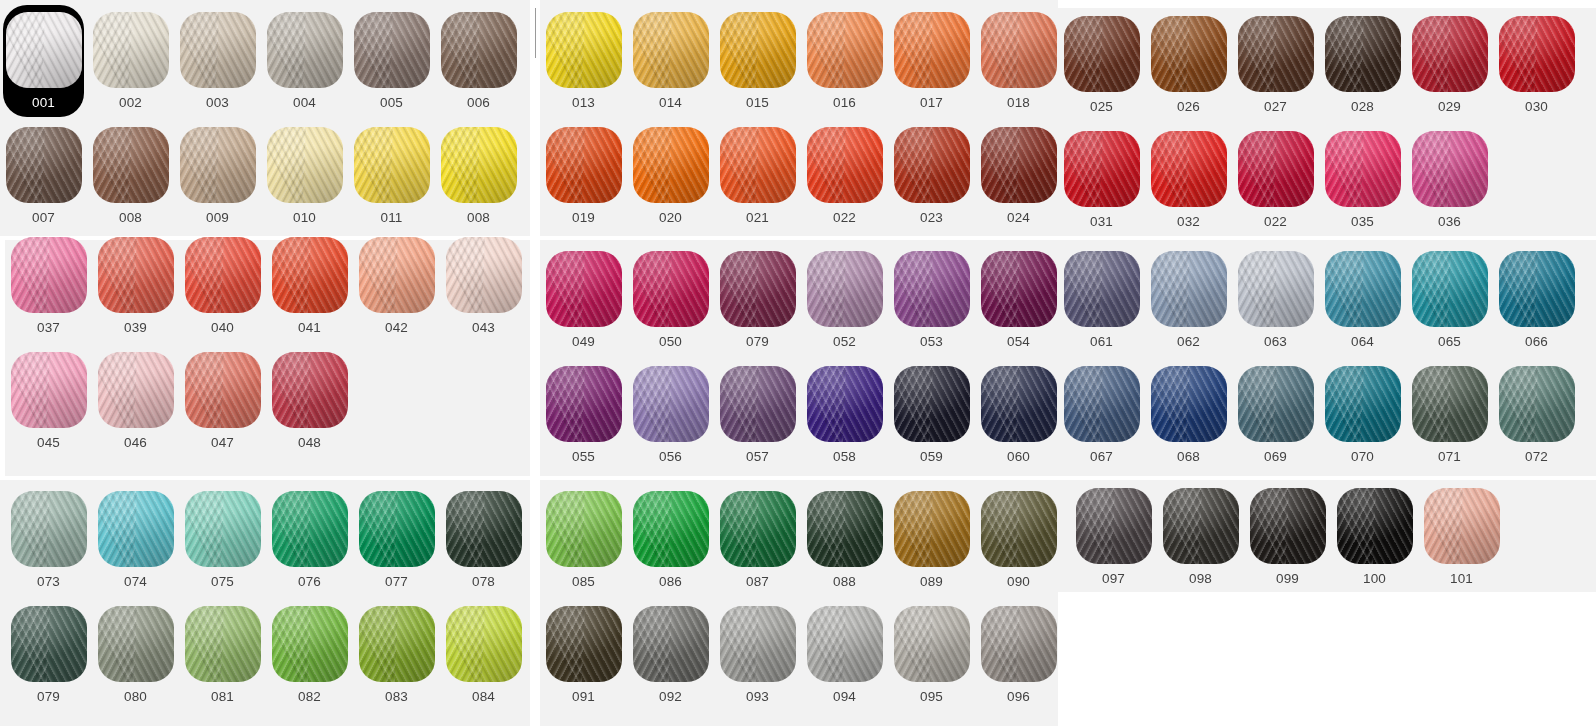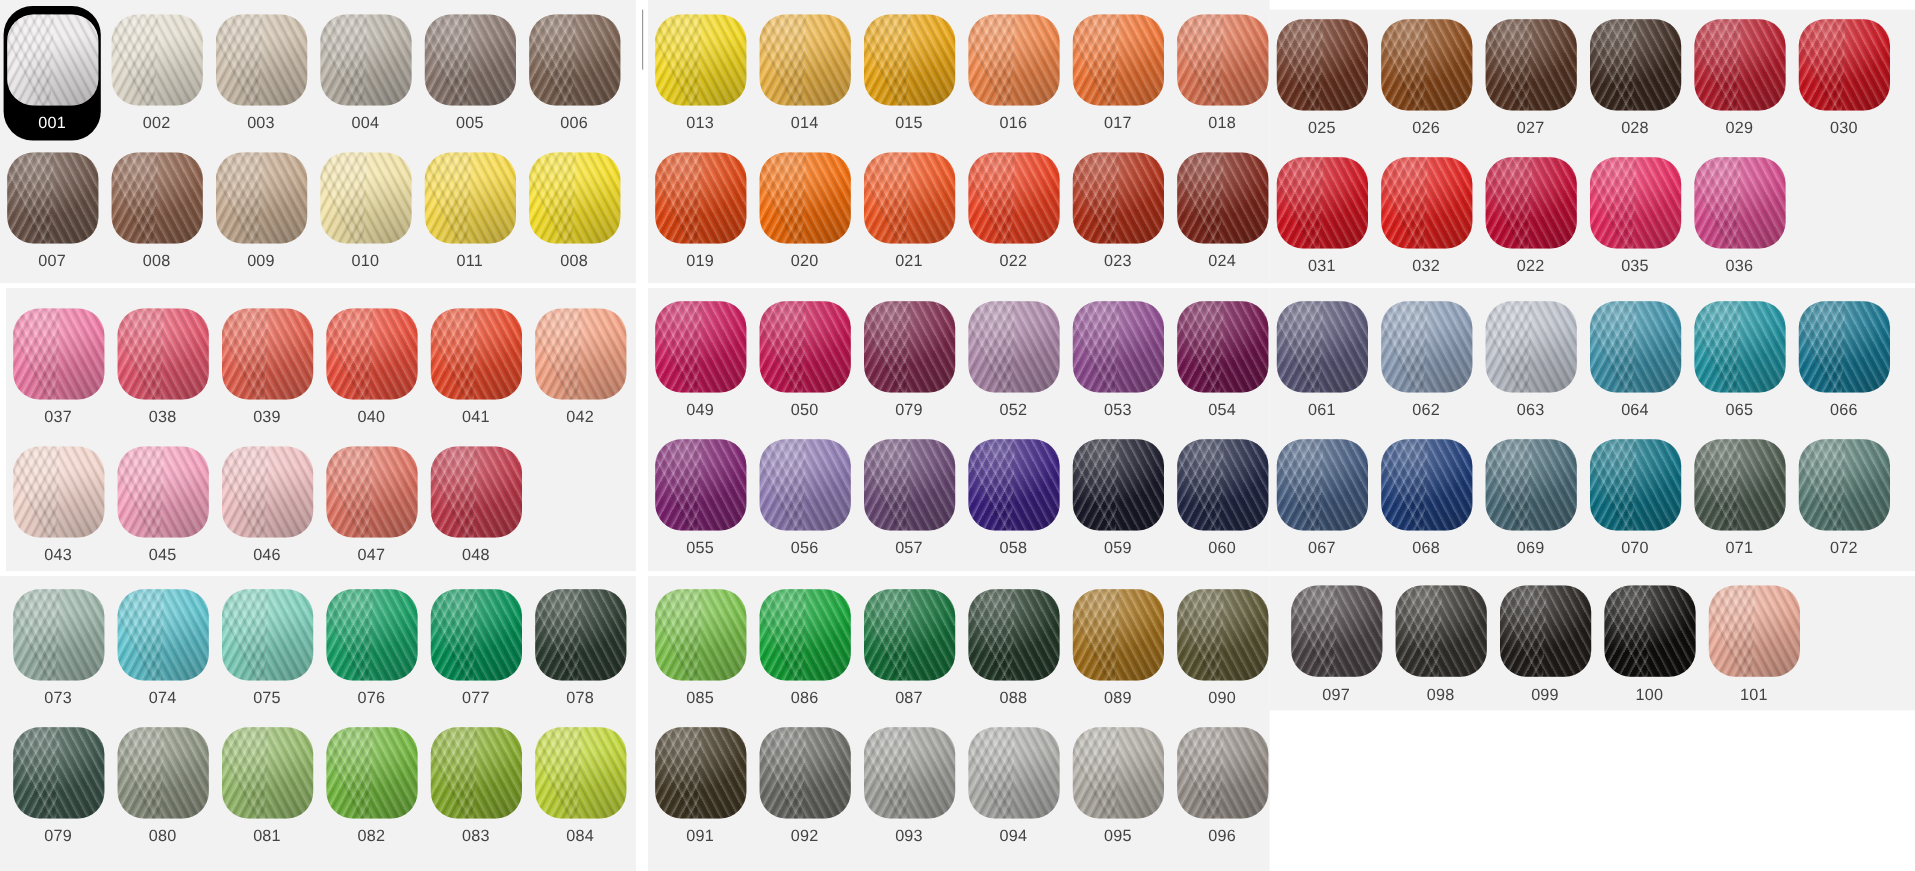--- a/index.html
+++ b/index.html
@@ -406,36 +406,28 @@
       <div class="cell">
         <div class="ball" style="background: rgb(211, 74, 140);">
           <div class="tex-a"></div>
           <div class="tex-b"></div>
           <div class="shade"></div>
         </div>
         <div class="label">036</div>
       </div>
     </div>
     <div class="panel" style="left: 5px; top: 240px; width: 525px; height: 236px; background: rgb(242, 242, 242);"></div>
-    <div class="grid" style="left: 5px; top: 253px;">
+    <div class="grid" style="left: 5px; top: 233px;">
       <div class="cell">
         <div class="ball" style="background: rgb(239, 123, 166);">
           <div class="tex-a"></div>
           <div class="tex-b"></div>
           <div class="shade"></div>
         </div>
         <div class="label">037</div>
-      </div>
-      <div class="cell">
-        <div class="ball" style="background: rgb(226, 86, 109);">
-          <div class="tex-a"></div>
-          <div class="tex-b"></div>
-          <div class="shade"></div>
-        </div>
-        <div class="label">038</div>
       </div>
       <div class="cell">
         <div class="ball" style="background: rgb(228, 96, 78);">
           <div class="tex-a"></div>
           <div class="tex-b"></div>
           <div class="shade"></div>
         </div>
         <div class="label">039</div>
       </div>
       <div class="cell">

